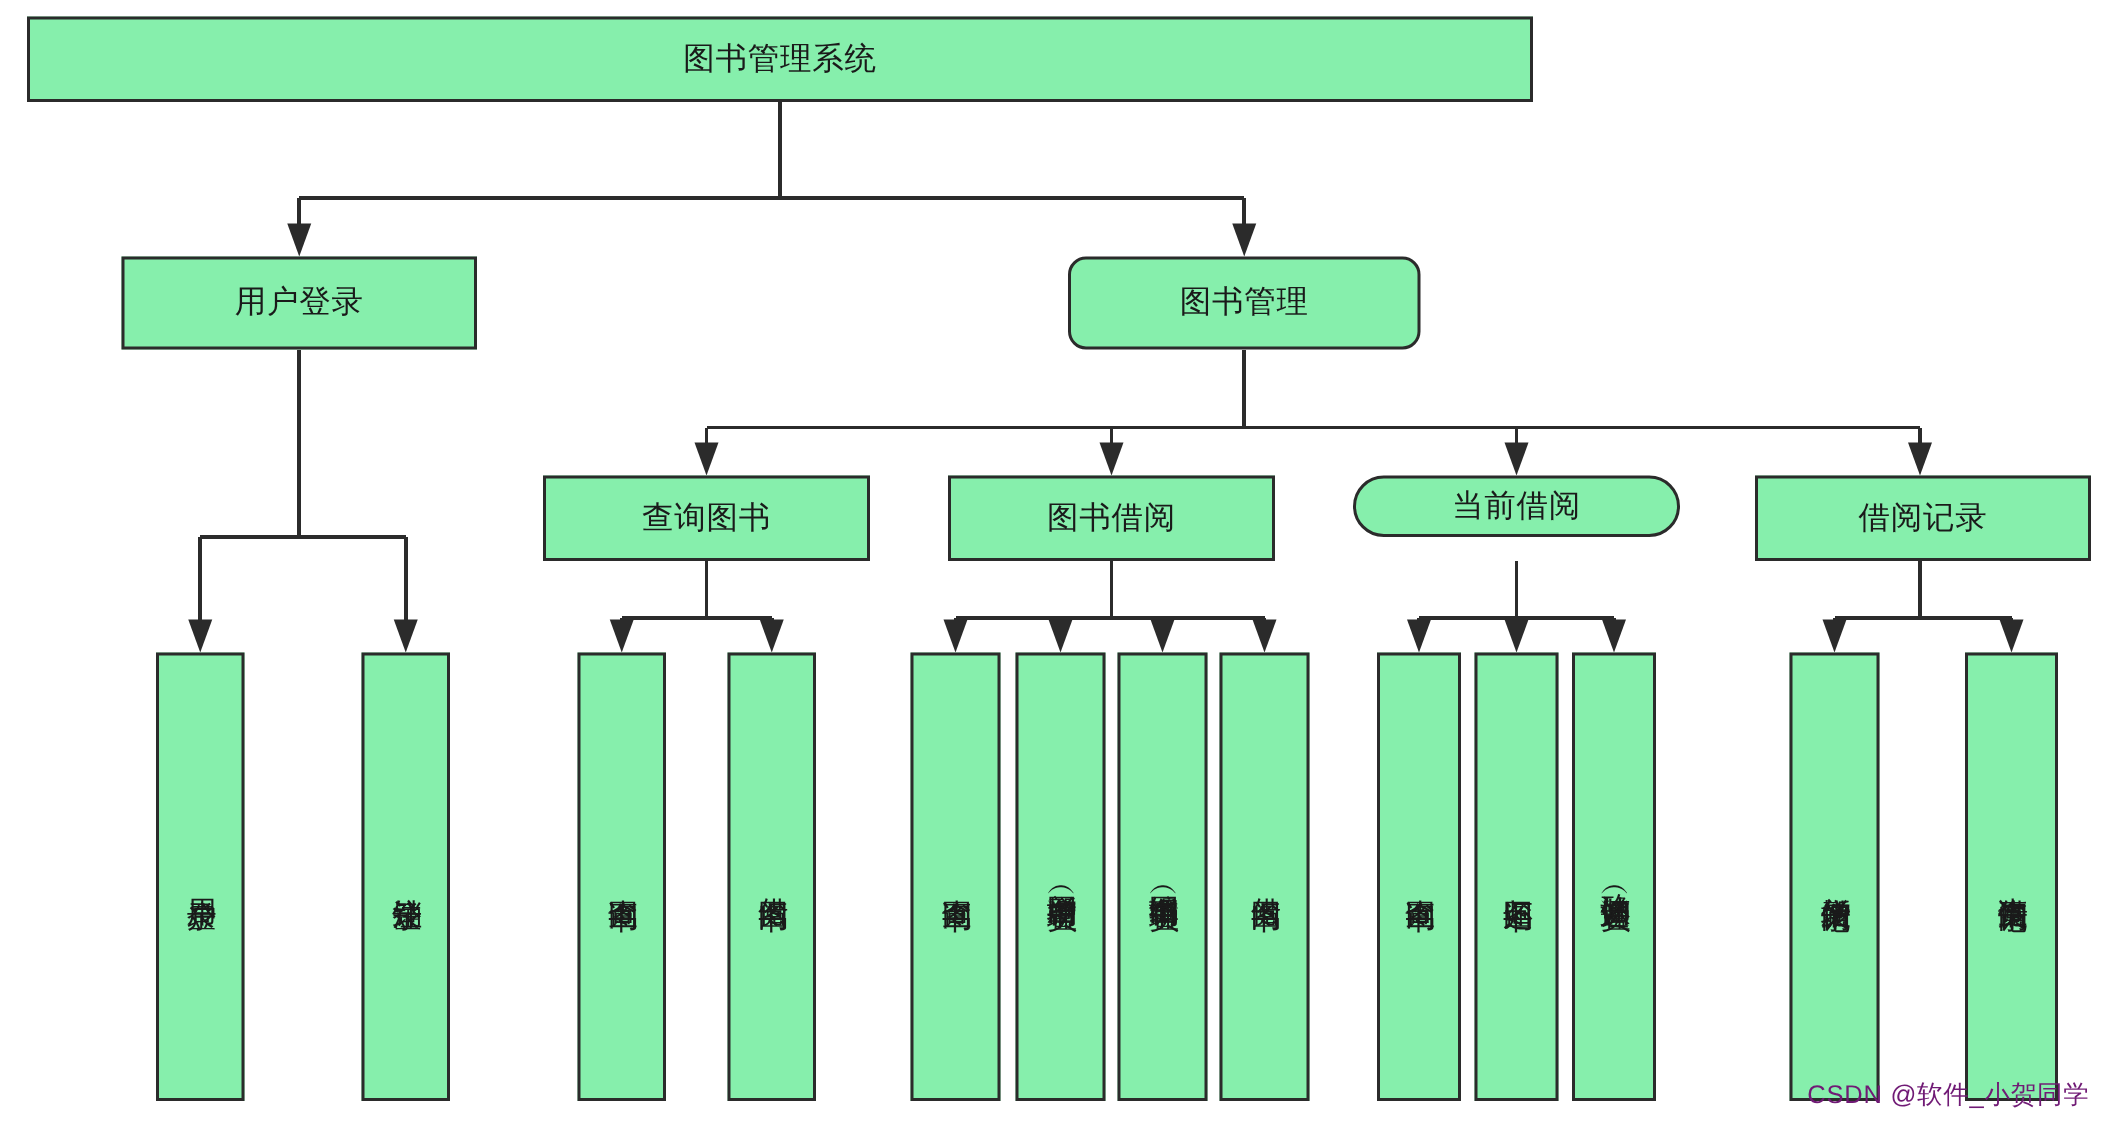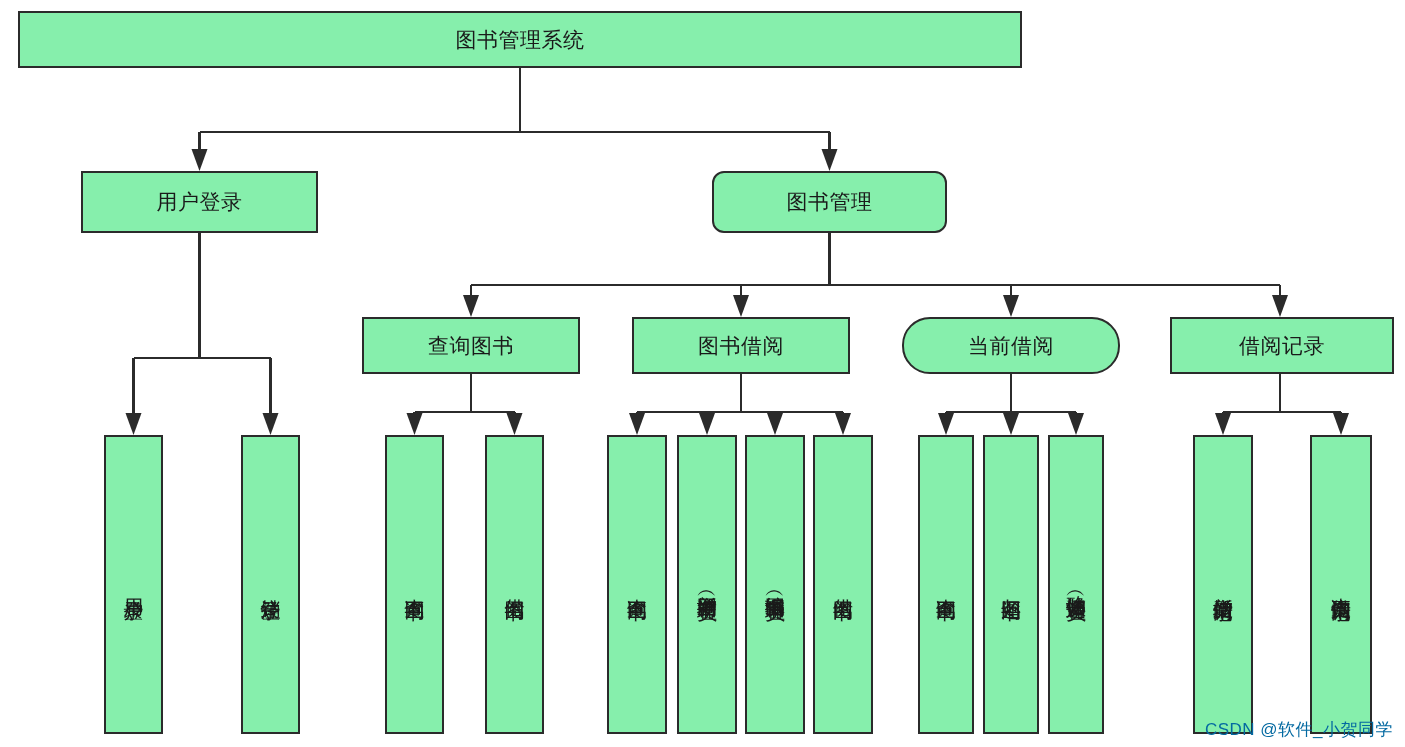--- a/index.html
+++ b/index.html
@@ -53,21 +53,21 @@
   .node-v .vlabel {
     writing-mode: vertical-rl;
     text-orientation: upright;
     display: block;
   }
   #watermark {
     position: absolute;
     right: 12px;
     bottom: 6px;
     font-size: 17px;
-    color: #0369a1;
+    color: #701a75;
     letter-spacing: 0.5px;
     white-space: nowrap;
     user-select: none;
   }
 </style>
 </head>
 <body>
 
 <div id="canvas">
   <svg id="edges" viewBox="0 0 1405 747" xmlns="http://www.w3.org/2000/svg">
@@ -133,21 +133,21 @@
       </div>
       <div class="node node-h" style="left: 712px; top: 171px; width: 235px; height: 62px; border-radius: 12px;">
         <span>图书管理</span>
       </div>
       <div class="node node-h" style="left: 362px; top: 317px; width: 218px; height: 57px;">
         <span>查询图书</span>
       </div>
       <div class="node node-h" style="left: 632px; top: 317px; width: 218px; height: 57px;">
         <span>图书借阅</span>
       </div>
-      <div class="node node-h" style="left: 902px; top: 317px; width: 218px; height: 57px; border-radius: 28px;">
+      <div class="node node-h" style="left: 902px; top: 317px; width: 218px; height: 41px; border-radius: 28px;">
         <span>当前借阅</span>
       </div>
       <div class="node node-h" style="left: 1170px; top: 317px; width: 224px; height: 57px;">
         <span>借阅记录</span>
       </div>
       <div class="node node-v" style="left: 104px; top: 435px; width: 59px; height: 299px;">
         <span class="vlabel">用户登录</span>
       </div>
       <div class="node node-v" style="left: 241px; top: 435px; width: 59px; height: 299px;">
         <span class="vlabel">注销登录</span>

